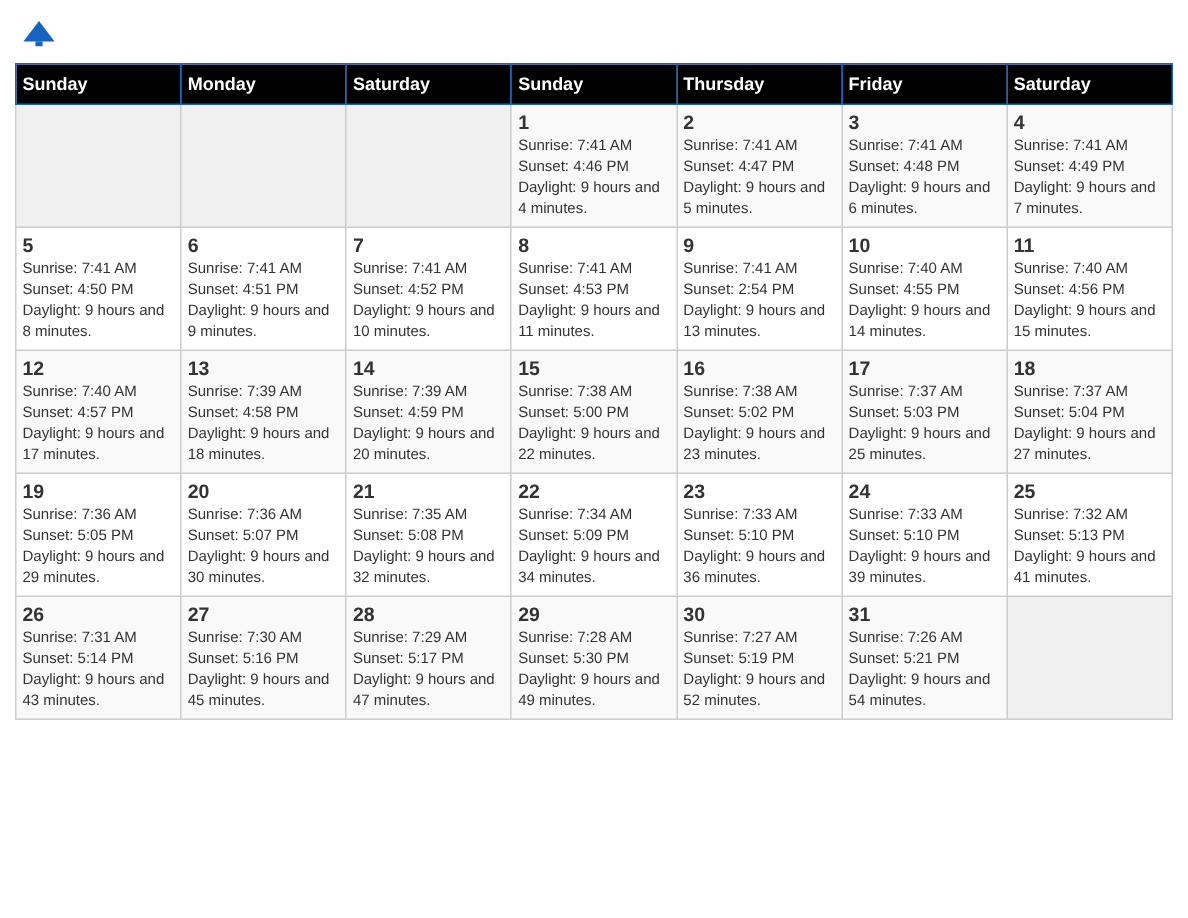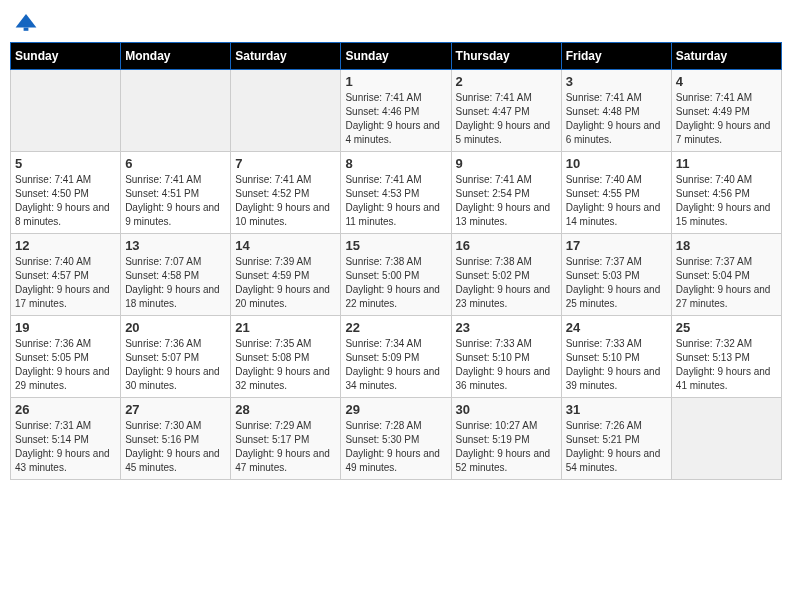--- a/index.html
+++ b/index.html
@@ -190,21 +190,21 @@
       </tr>
       <tr>
         <td>
           <span class="day-number">12</span>
           <div class="day-info">Sunrise: 7:40 AM
 Sunset: 4:57 PM
 Daylight: 9 hours and 17 minutes.</div>
         </td>
         <td>
           <span class="day-number">13</span>
-          <div class="day-info">Sunrise: 7:07 AM
+          <div class="day-info">Sunrise: 7:39 AM
 Sunset: 4:58 PM
 Daylight: 9 hours and 18 minutes.</div>
         </td>
         <td>
           <span class="day-number">14</span>
           <div class="day-info">Sunrise: 7:39 AM
 Sunset: 4:59 PM
 Daylight: 9 hours and 20 minutes.</div>
         </td>
         <td>
@@ -296,21 +296,21 @@
 Daylight: 9 hours and 47 minutes.</div>
         </td>
         <td>
           <span class="day-number">29</span>
           <div class="day-info">Sunrise: 7:28 AM
 Sunset: 5:30 PM
 Daylight: 9 hours and 49 minutes.</div>
         </td>
         <td>
           <span class="day-number">30</span>
-          <div class="day-info">Sunrise: 10:27 AM
+          <div class="day-info">Sunrise: 7:27 AM
 Sunset: 5:19 PM
 Daylight: 9 hours and 52 minutes.</div>
         </td>
         <td>
           <span class="day-number">31</span>
           <div class="day-info">Sunrise: 7:26 AM
 Sunset: 5:21 PM
 Daylight: 9 hours and 54 minutes.</div>
         </td>
         <td class="empty-cell"></td>

